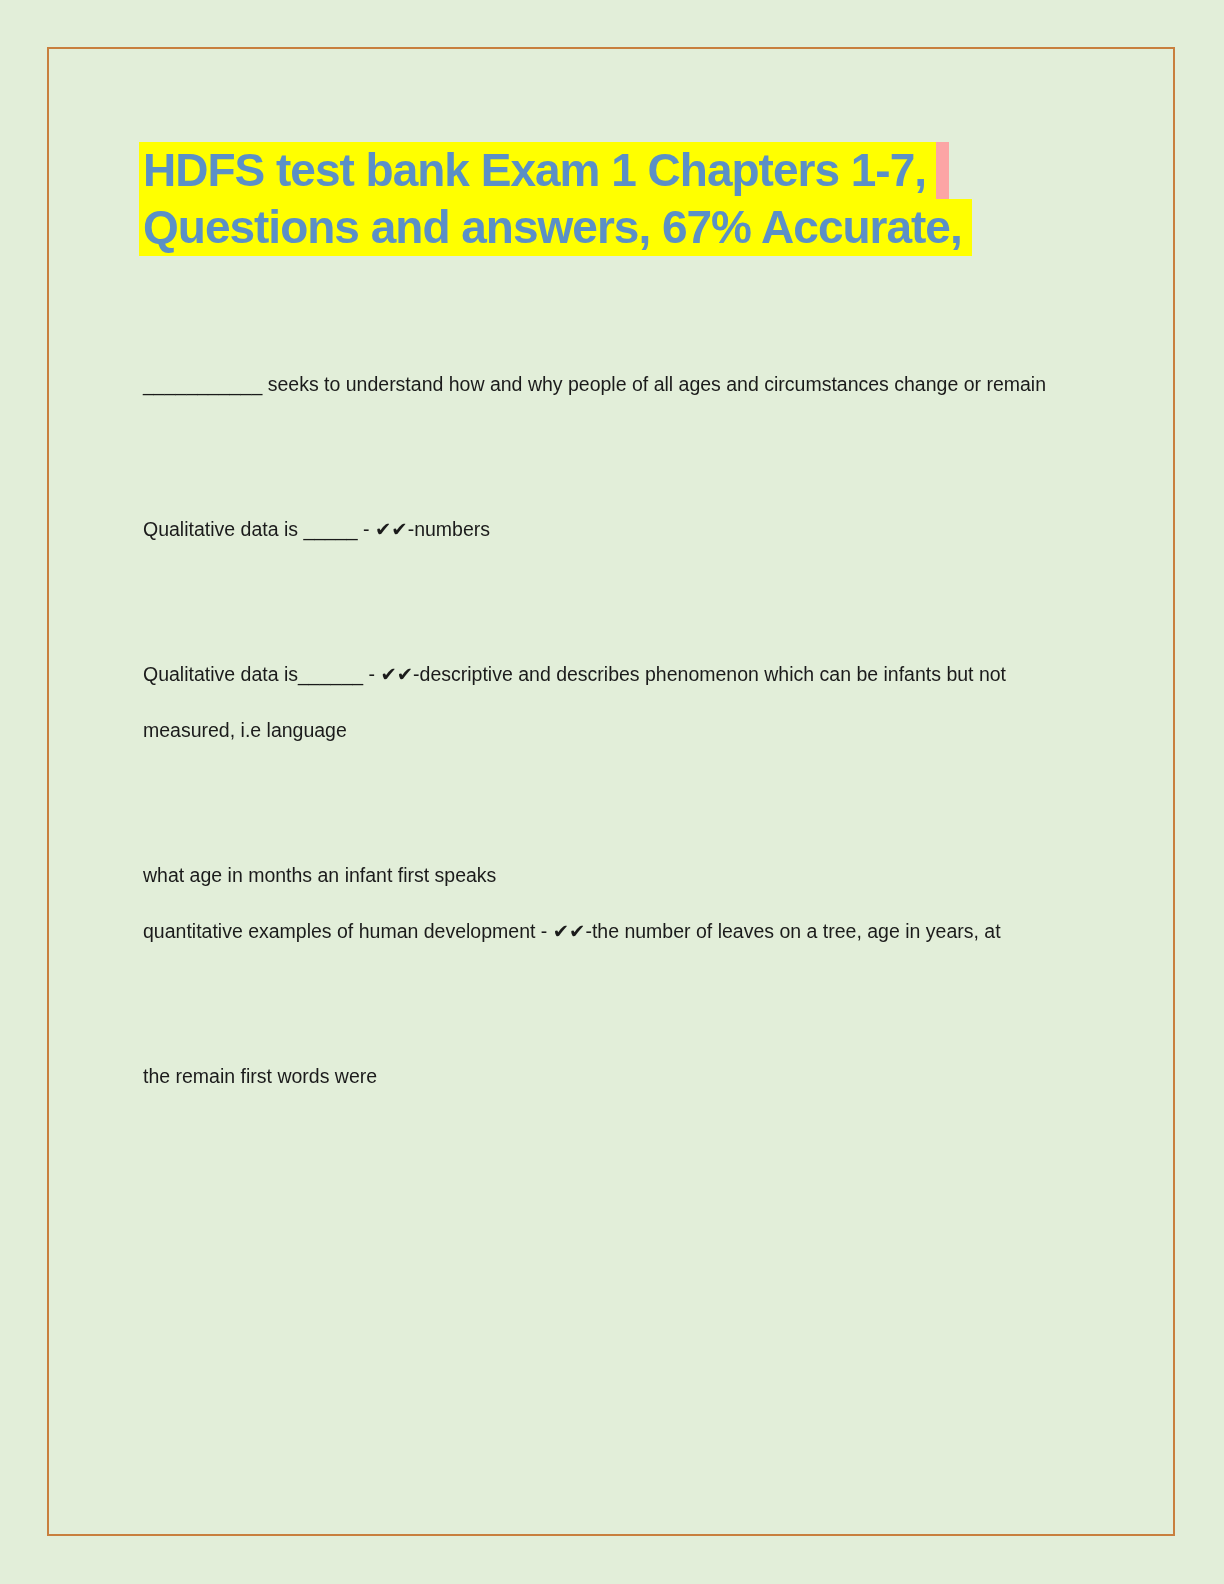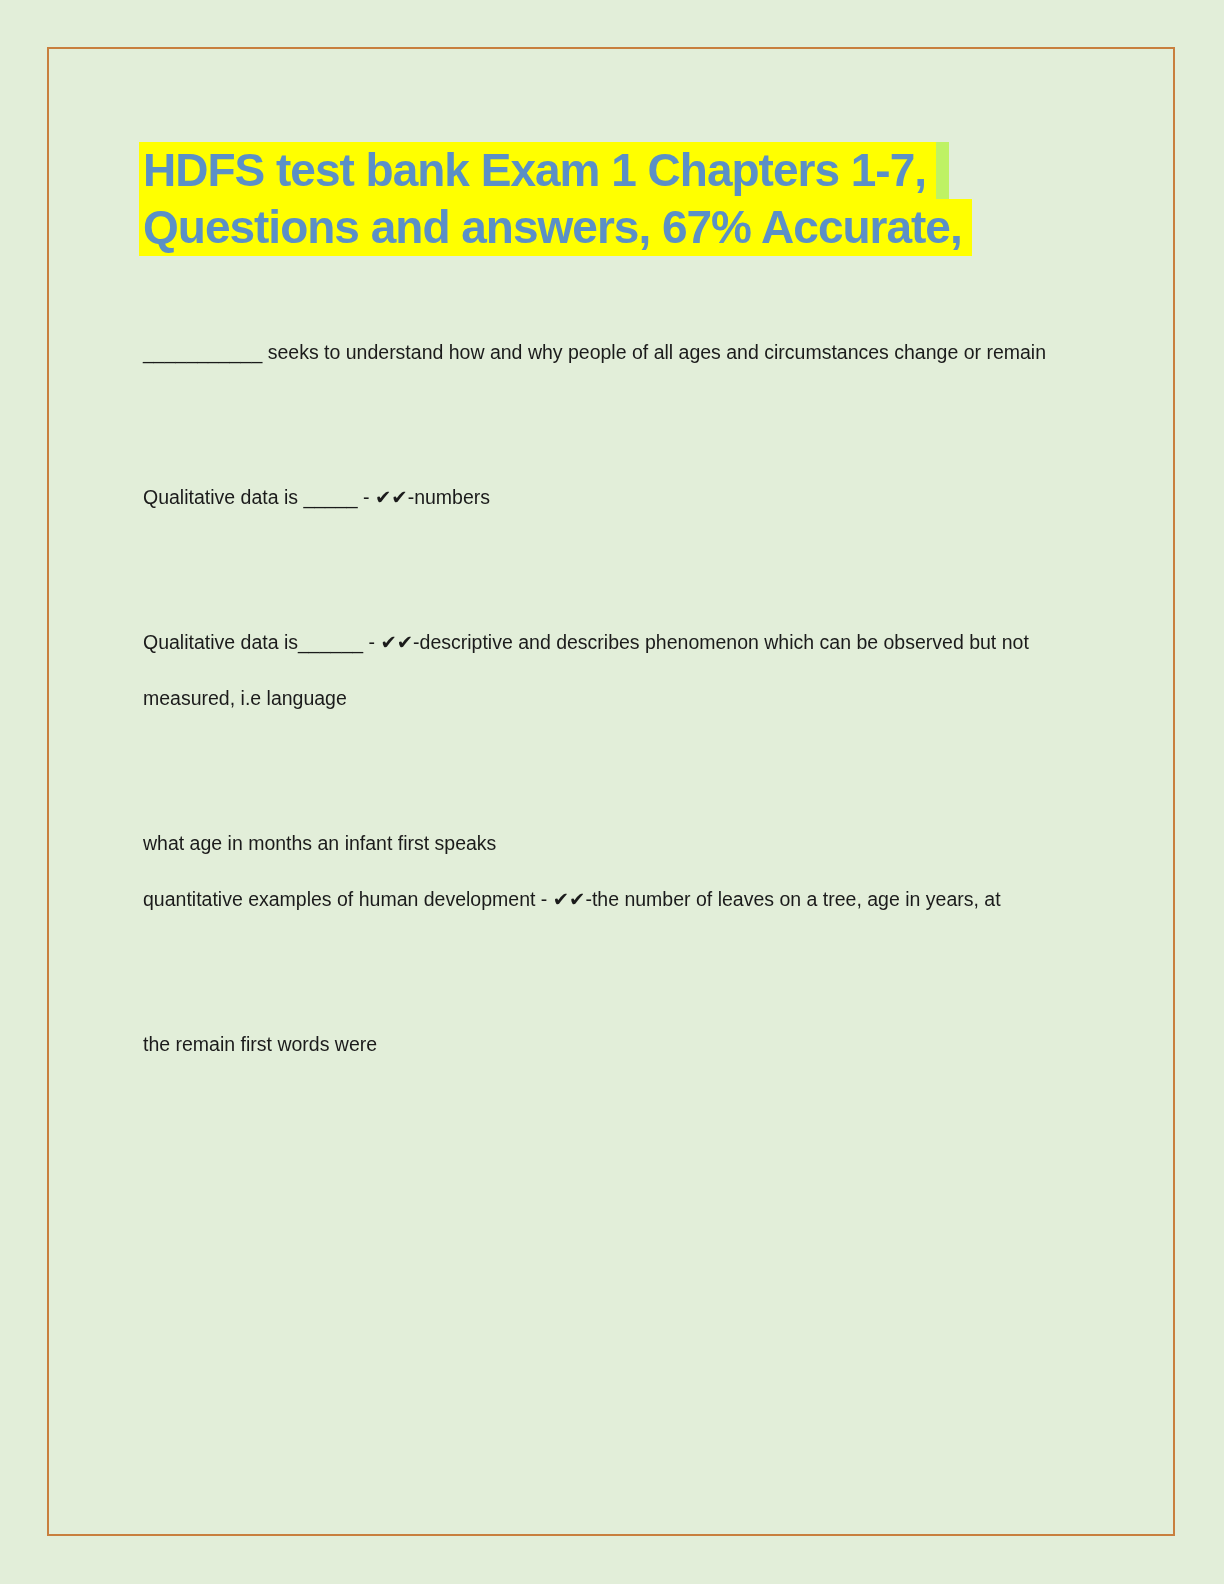--- a/index.html
+++ b/index.html
@@ -21,21 +21,21 @@
     box-sizing: border-box;
   }
   .content {
     position: absolute;
     left: 139px;
     top: 142px;
     width: 945px;
   }
   .title-box {
     width: 810px;
-    background: #bef264;
+    background: #fca5a5;
   }
   h1.doc-title {
     margin: 0;
     padding: 0;
     font-weight: bold;
   }
   .t-line {
     height: 57px;
     padding-left: 0px;
     white-space: nowrap;
@@ -45,21 +45,21 @@
     height: 57px;
     line-height: 57px;
     background: #ffff00;
     color: #5b90c6;
     font-size: 46px;
     font-weight: bold;
     letter-spacing: -1px;
     padding: 0 10px 0 4px;
   }
   .qa-list {
-    margin-top: 84px;
+    margin-top: 116px;
     padding-left: 4px;
   }
   .qa-item {
     margin: 0 0 89px 0;
   }
   .qa-item:last-child { margin-bottom: 0; }
   .qa-line {
     height: 56px;
     line-height: 25px;
     font-size: 19.5px;
@@ -85,21 +85,21 @@
 
     <div class="qa-item">
       <div class="qa-line">___________ seeks to understand how and why people of all ages and circumstances change or remain</div>
     </div>
 
     <div class="qa-item">
       <div class="qa-line">Qualitative data is _____ - ✔✔-numbers</div>
     </div>
 
     <div class="qa-item">
-      <div class="qa-line">Qualitative data is______ - ✔✔-descriptive and describes phenomenon which can be observed but not</div>
+      <div class="qa-line">Qualitative data is______ - ✔✔-descriptive and describes phenomenon which can be infants but not</div>
       <div class="qa-line">measured, i.e language</div>
     </div>
 
     <div class="qa-item">
       <div class="qa-line">what age in months an infant first speaks</div>
       <div class="qa-line">quantitative examples of human development - ✔✔-the number of leaves on a tree, age in years, at</div>
     </div>
 
     <div class="qa-item">
       <div class="qa-line">the remain first words were</div>

